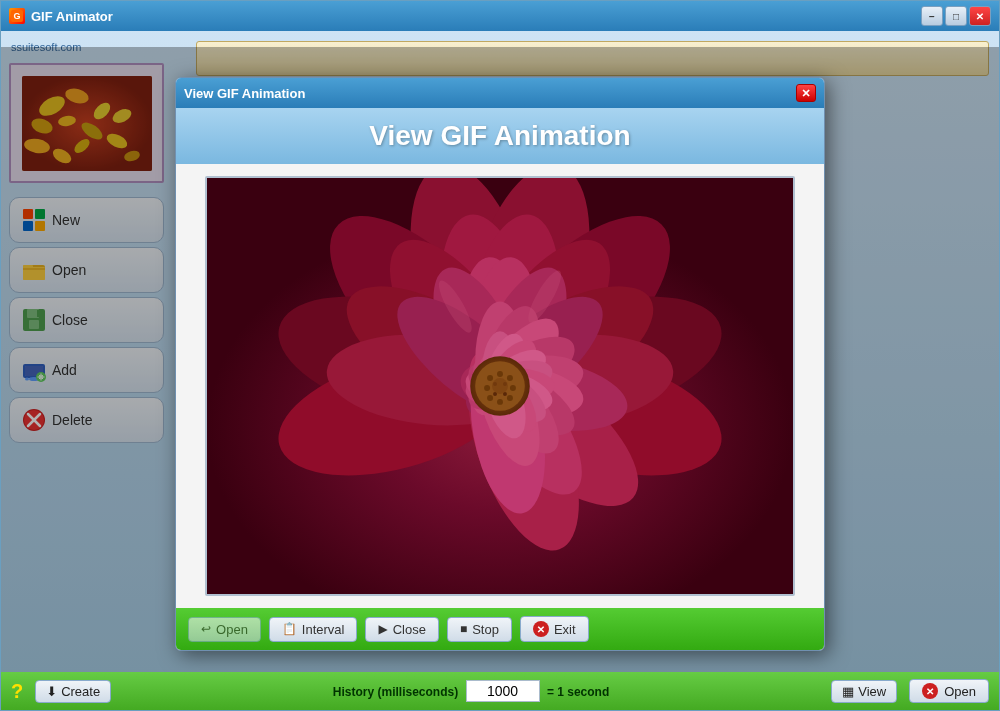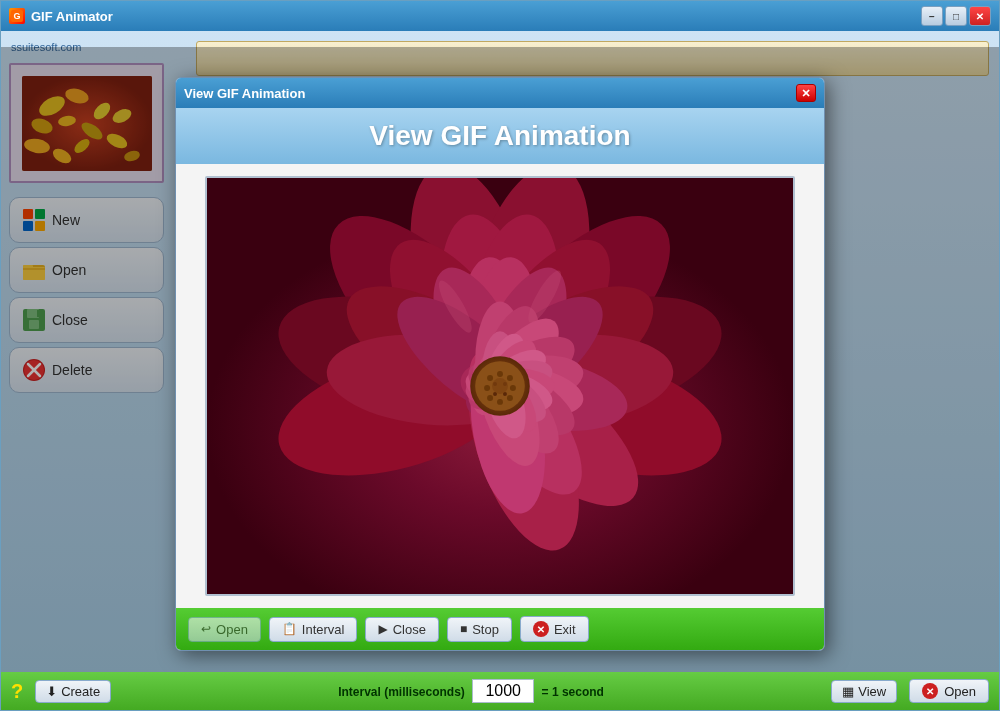--- a/index.html
+++ b/index.html
@@ -349,22 +349,22 @@
       color: white;
       font-size: 10px;
       font-weight: bold;
     }
 
     
     .interval-input {
       background: white;
       border: 1px solid #aabbcc;
       padding: 2px 4px;
-      font-size: 16px;
-      width: 62px;
+      font-size: 14px;
+      width: 74px;
       text-align: center;
     }
   </style>
 </head>
 <body>
 
 <div class="main-window">
 
   <div class="title-bar">
     <div class="title-bar-icon">
@@ -444,20 +444,39 @@
           <svg width="26" height="26" viewBox="0 0 26 26">
             <rect x="2" y="2" width="22" height="22" rx="2" fill="#50a050"></rect>
             <rect x="6" y="2" width="12" height="9" rx="1" fill="#80c080"></rect>
             <rect x="8" y="13" width="10" height="9" rx="1" fill="#80c080"></rect>
             <rect x="16" y="3" width="3" height="7" fill="#50a050"></rect>
           </svg>
         </div>
         <span>Close</span>
       </button>
 
+      <button class="sidebar-btn">
+        <div class="btn-icon">
+          <svg width="26" height="26" viewBox="0 0 26 26">
+            <rect x="2" y="7" width="22" height="14" rx="2" fill="#3060c0"></rect>
+            <rect x="4" y="9" width="18" height="10" rx="1" fill="#2040a0"></rect>
+            <rect x="4" y="9" width="18" height="10" fill="#a0c0ff" opacity="0.3"></rect>
+            <ellipse cx="13" cy="22" rx="5" ry="2" fill="#60a0ff"></ellipse>
+            <ellipse cx="6" cy="22" rx="2" ry="1.5" fill="#60a0ff"></ellipse>
+            <ellipse cx="20" cy="22" rx="2" ry="1.5" fill="#60a0ff"></ellipse>
+            <circle cx="20" cy="20" r="5" fill="#60cc60"></circle>
+            <rect x="18" y="18" width="4" height="4" rx="0.5" fill="white"></rect>
+            <rect x="19.5" y="16.5" width="1" height="7" fill="#60cc60"></rect>
+            <rect x="16.5" y="19.5" width="7" height="1" fill="#60cc60"></rect>
+            <rect x="19.5" y="16.5" width="1" height="7" fill="white"></rect>
+            <rect x="16.5" y="19.5" width="7" height="1" fill="white"></rect>
+          </svg>
+        </div>
+        <span>Add</span>
+      </button>
 
       <button class="sidebar-btn">
         <div class="btn-icon">
           <svg width="26" height="26" viewBox="0 0 26 26">
             <circle cx="13" cy="13" r="11" fill="#cc2020"></circle>
             <circle cx="13" cy="13" r="10" fill="#ee3333"></circle>
             <line x1="7" y1="7" x2="19" y2="19" stroke="white" stroke-width="2.5" stroke-linecap="round"></line>
             <line x1="19" y1="7" x2="7" y2="19" stroke="white" stroke-width="2.5" stroke-linecap="round"></line>
           </svg>
         </div>
@@ -608,21 +627,21 @@
     </div>
   </div>
 
   <div class="bottom-bar">
     <span class="bottom-help">?</span>
     <button class="bottom-create-btn">
       <span>⬇</span>
       <span>Create</span>
     </button>
     <span class="bottom-interval-label">
-      <span>Interval (milliseconds)</span>
+      <span>History (milliseconds)</span>
       <input class="interval-input" value="1000" style="margin: 0px 4px;">
       <span>= 1 second</span>
     </span>
     <button class="bottom-view-btn">
       <span>▦</span>
       <span>View</span>
     </button>
     <button class="bottom-exit-btn">
       <span class="red-x">✕</span>
       <span>Open</span>

